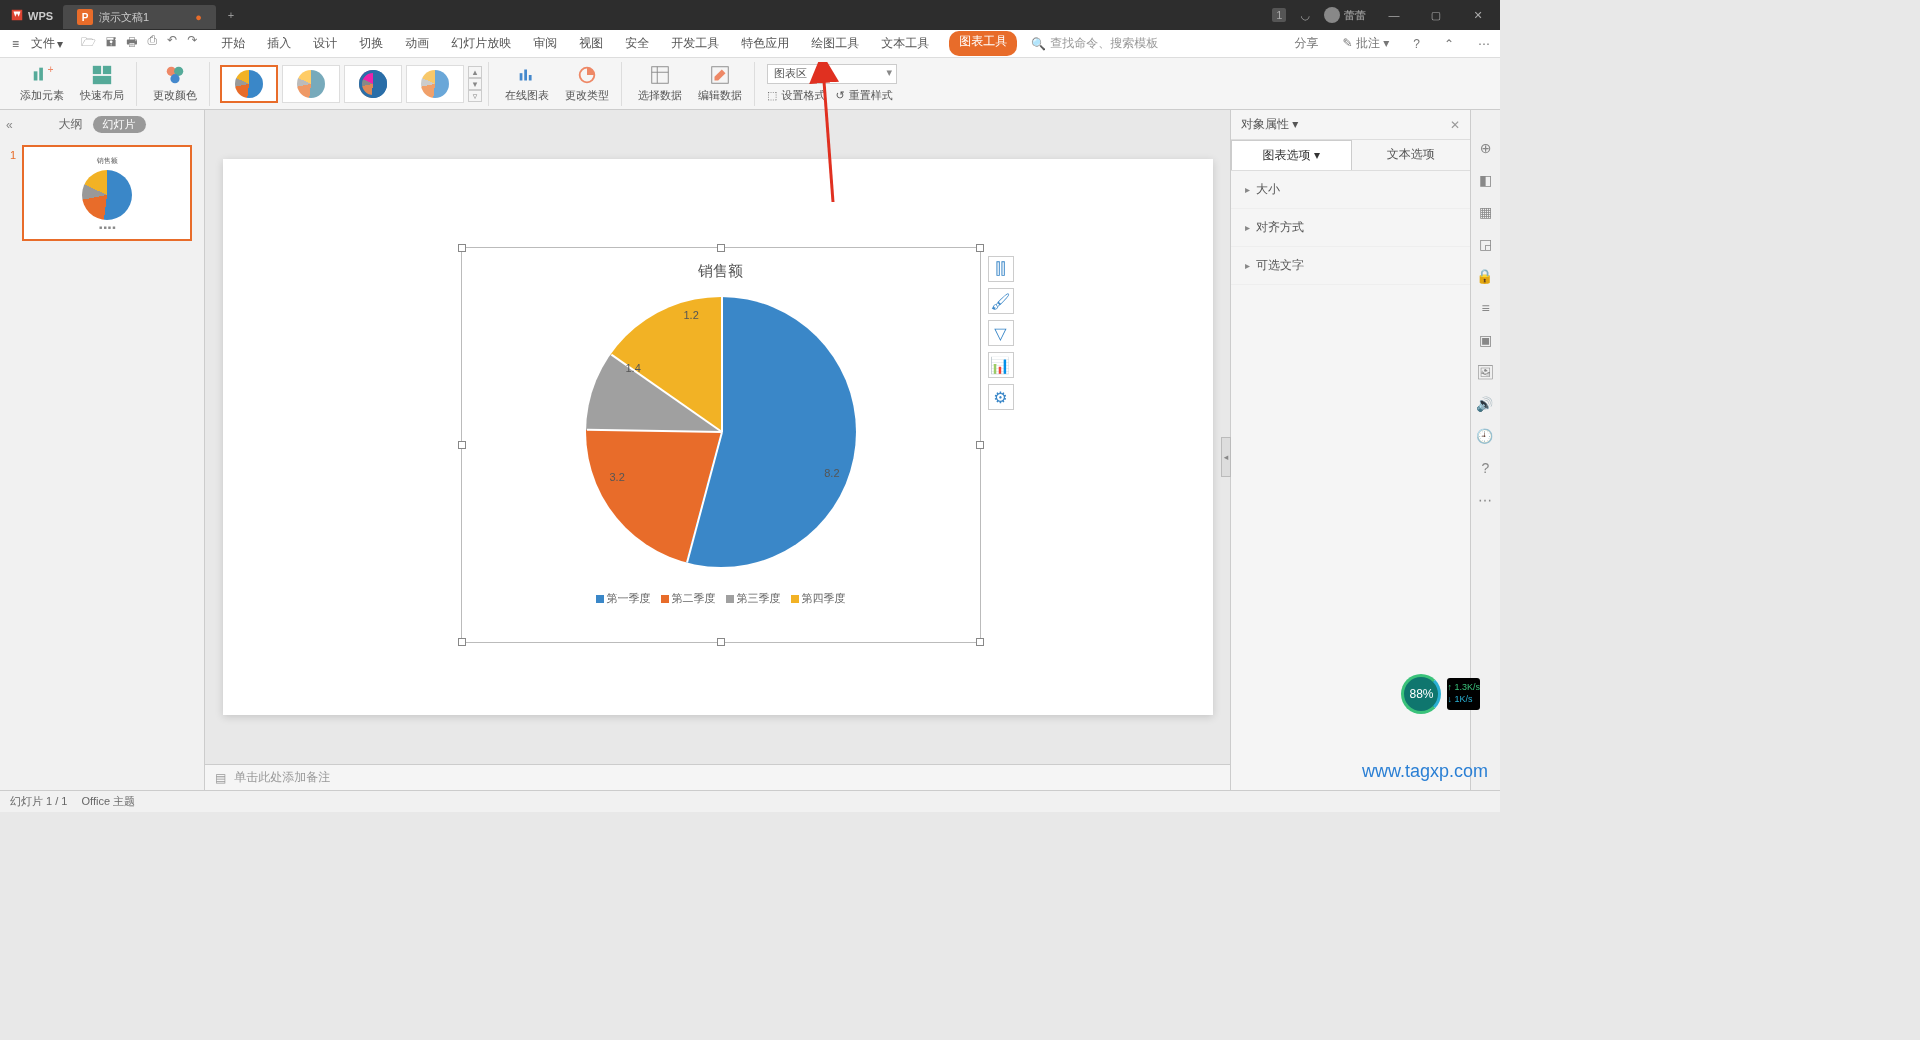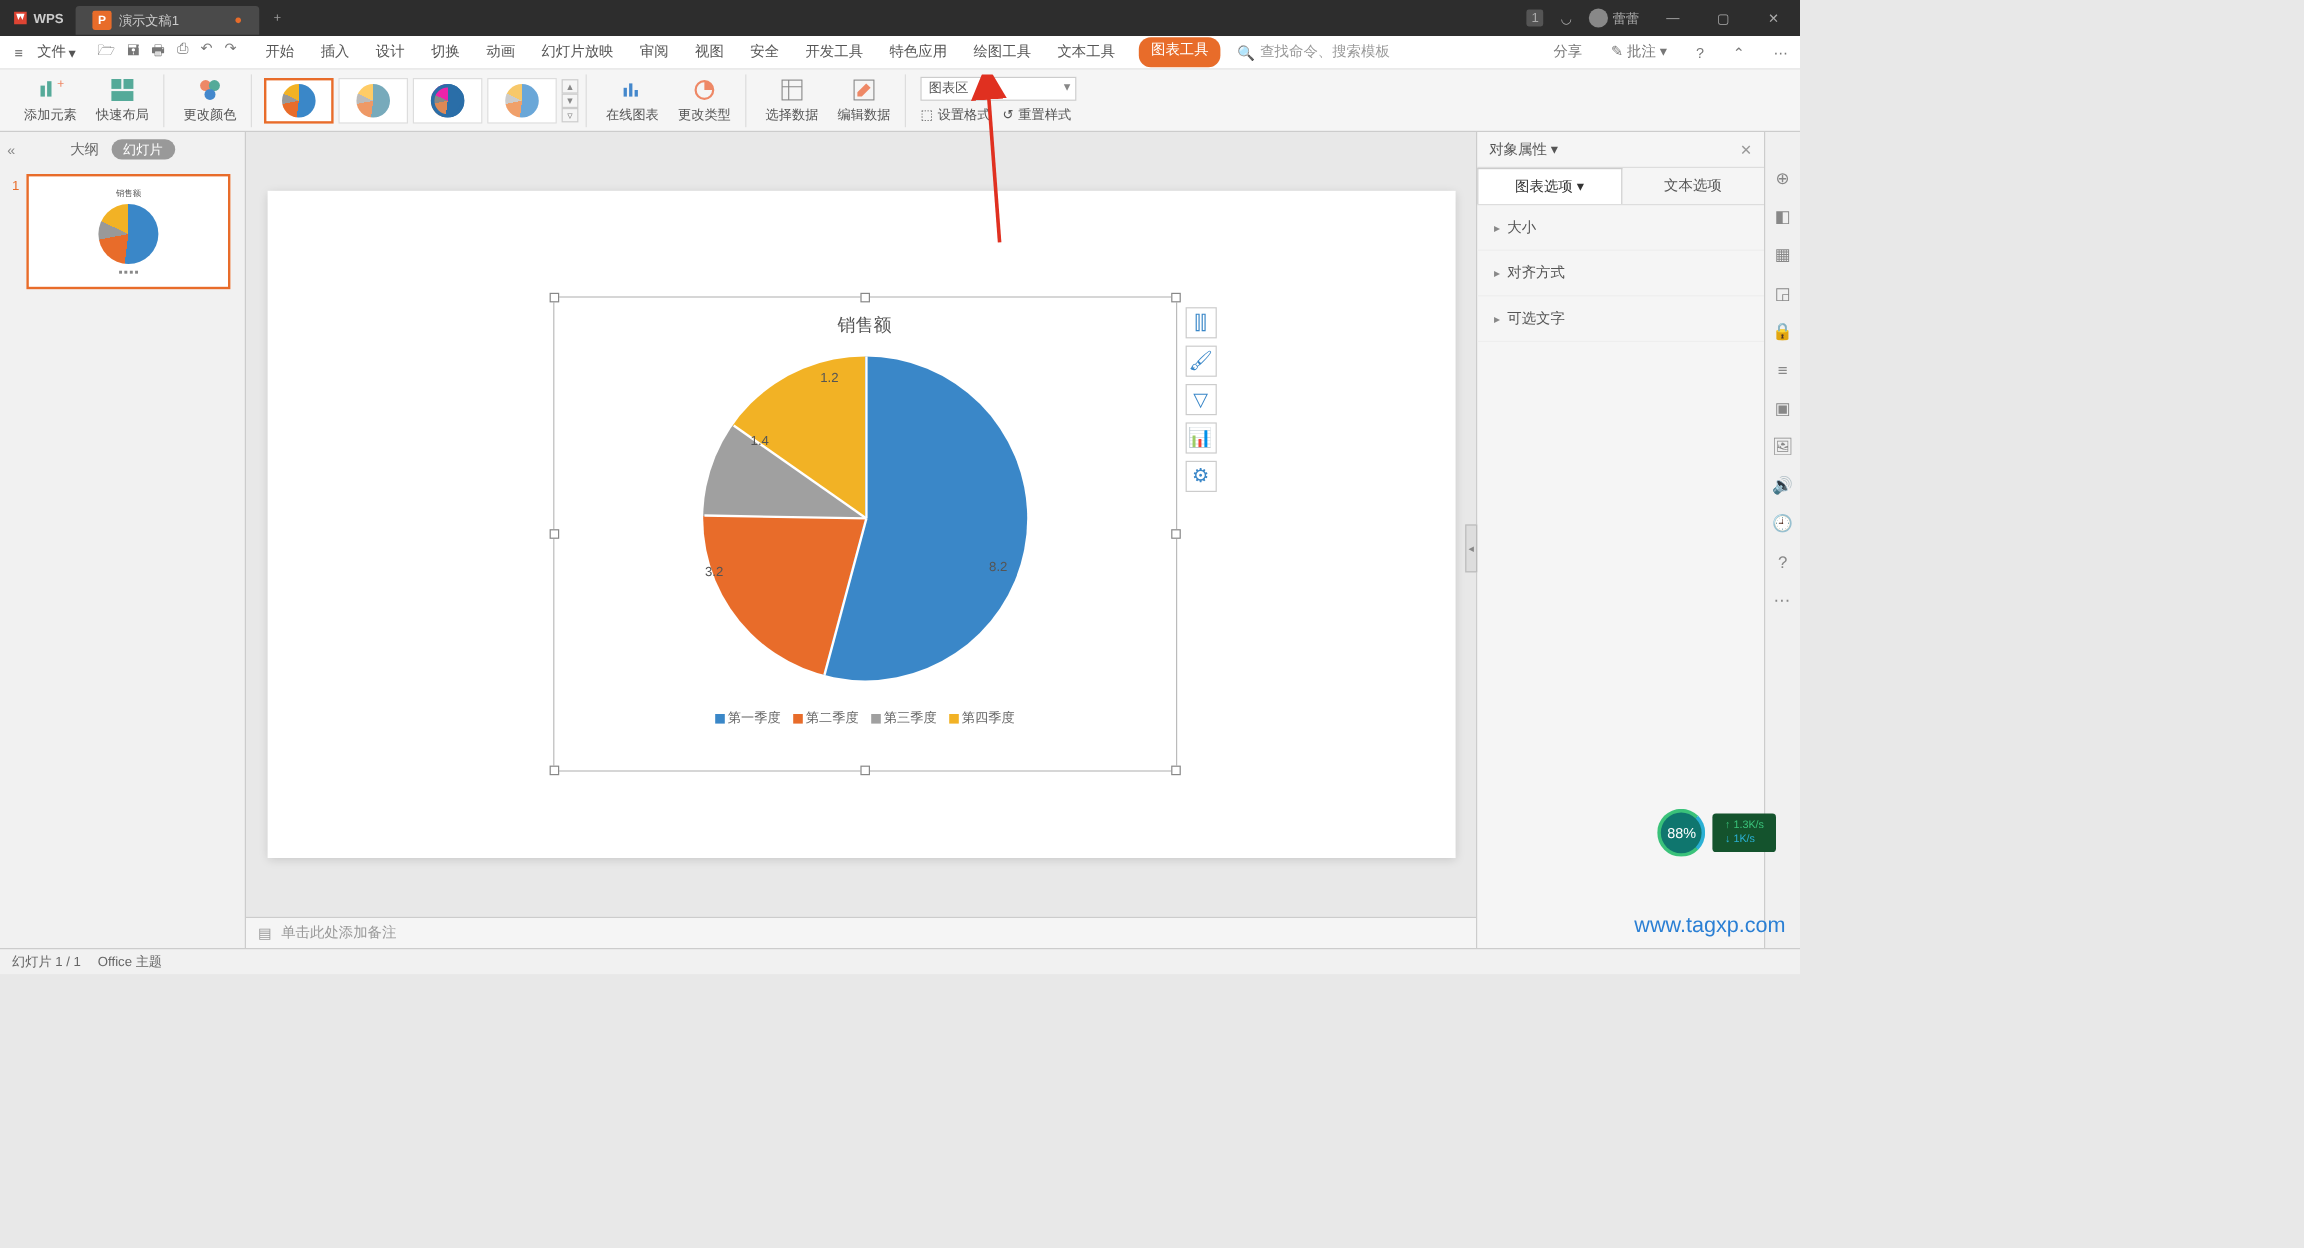--- a/index.html
+++ b/index.html
@@ -122,21 +122,21 @@
 
 
 .watermark { position: absolute; right: 12px; bottom: 30px; text-align: right; }
 .watermark .line1 { font-size: 26px; font-weight: bold; color: #e03020; display: flex; align-items: center; gap: 6px; }
 .watermark .tag { background: #2a7fd4; color: #fff; font-weight: bold; font-size: 28px; padding: 4px 10px; border-radius: 2px; }
 .watermark .line2 { font-size: 18px; color: #2a7fd4; }
 
 
 .speed-widget { position: absolute; right: 20px; bottom: 98px; display: flex; align-items: center; gap: 6px; }
 .speed-widget .circle { width: 40px; height: 40px; border-radius: 50%; background: #0f766e; border: 3px solid #3ac27a; border-right-color: #2ab0d4; color: #fff; display: flex; align-items: center; justify-content: center; font-size: 12px; }
-.speed-widget .rates { background: #14532d; color: #3ac27a; font-size: 9px; padding: 4px 10px; border-radius: 3px; line-height: 1.3; }
+.speed-widget .rates { background: #000000; color: #3ac27a; font-size: 9px; padding: 4px 0; border-radius: 3px; line-height: 1.3; }
 .speed-widget .rates .dn { color: #2ab0d4; }
 
 
 .collapse-handle { position: absolute; left: -1px; top: 50%; width: 10px; height: 40px; background: #ddd; border: 1px solid #bbb; display: flex; align-items: center; justify-content: center; font-size: 9px; color: #888; cursor: pointer; }
 </style>
 </head>
 <body>
 
 <div class="titlebar">
   <div class="wps-logo">
@@ -333,21 +333,21 @@
 
           <div class="chart-title">销售额</div>
           <div class="pie-wrap">
             <div class="pie">
               <div class="sep" style="transform:rotate(0deg)"></div>
               <div class="sep" style="transform:rotate(195deg)"></div>
               <div class="sep" style="transform:rotate(271deg)"></div>
               <div class="sep" style="transform:rotate(305deg)"></div>
             </div>
             <span class="dl" style="right:16px;top:170px">8.2</span>
-            <span class="dl" style="left:2px;top:174px">3.2</span>
+            <span class="dl" style="left:24px;top:174px">3.2</span>
             <span class="dl" style="left:40px;top:65px">1.4</span>
             <span class="dl" style="left:98px;top:12px">1.2</span>
           </div>
           <div class="legend">
             <span><span class="sw" style="background:#3a87c8"></span><span>第一季度</span></span>
             <span><span class="sw" style="background:#e86c2a"></span><span>第二季度</span></span>
             <span><span class="sw" style="background:#a0a0a0"></span><span>第三季度</span></span>
             <span><span class="sw" style="background:#f2b225"></span><span>第四季度</span></span>
           </div>
 

